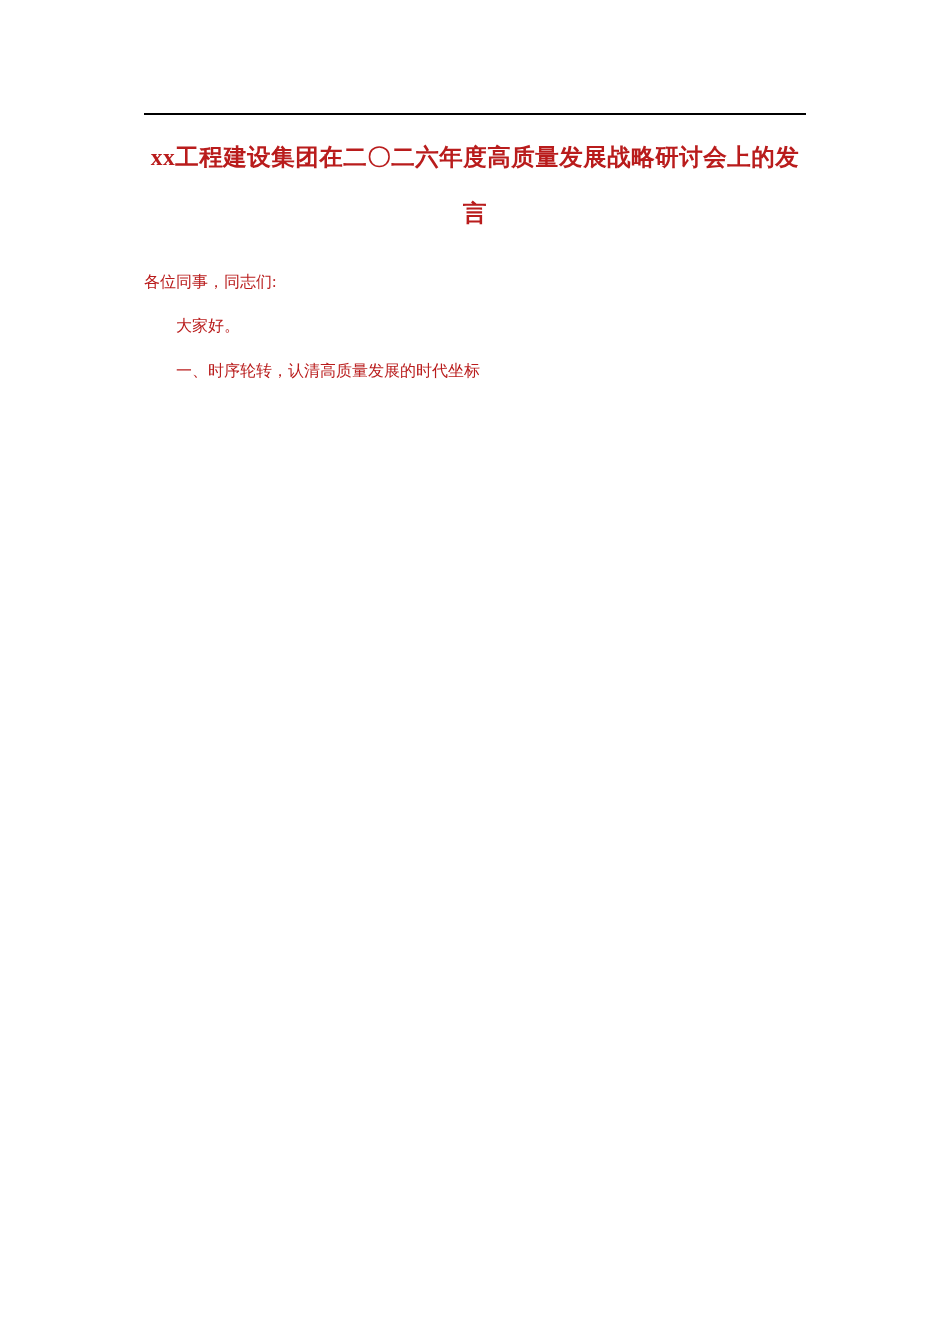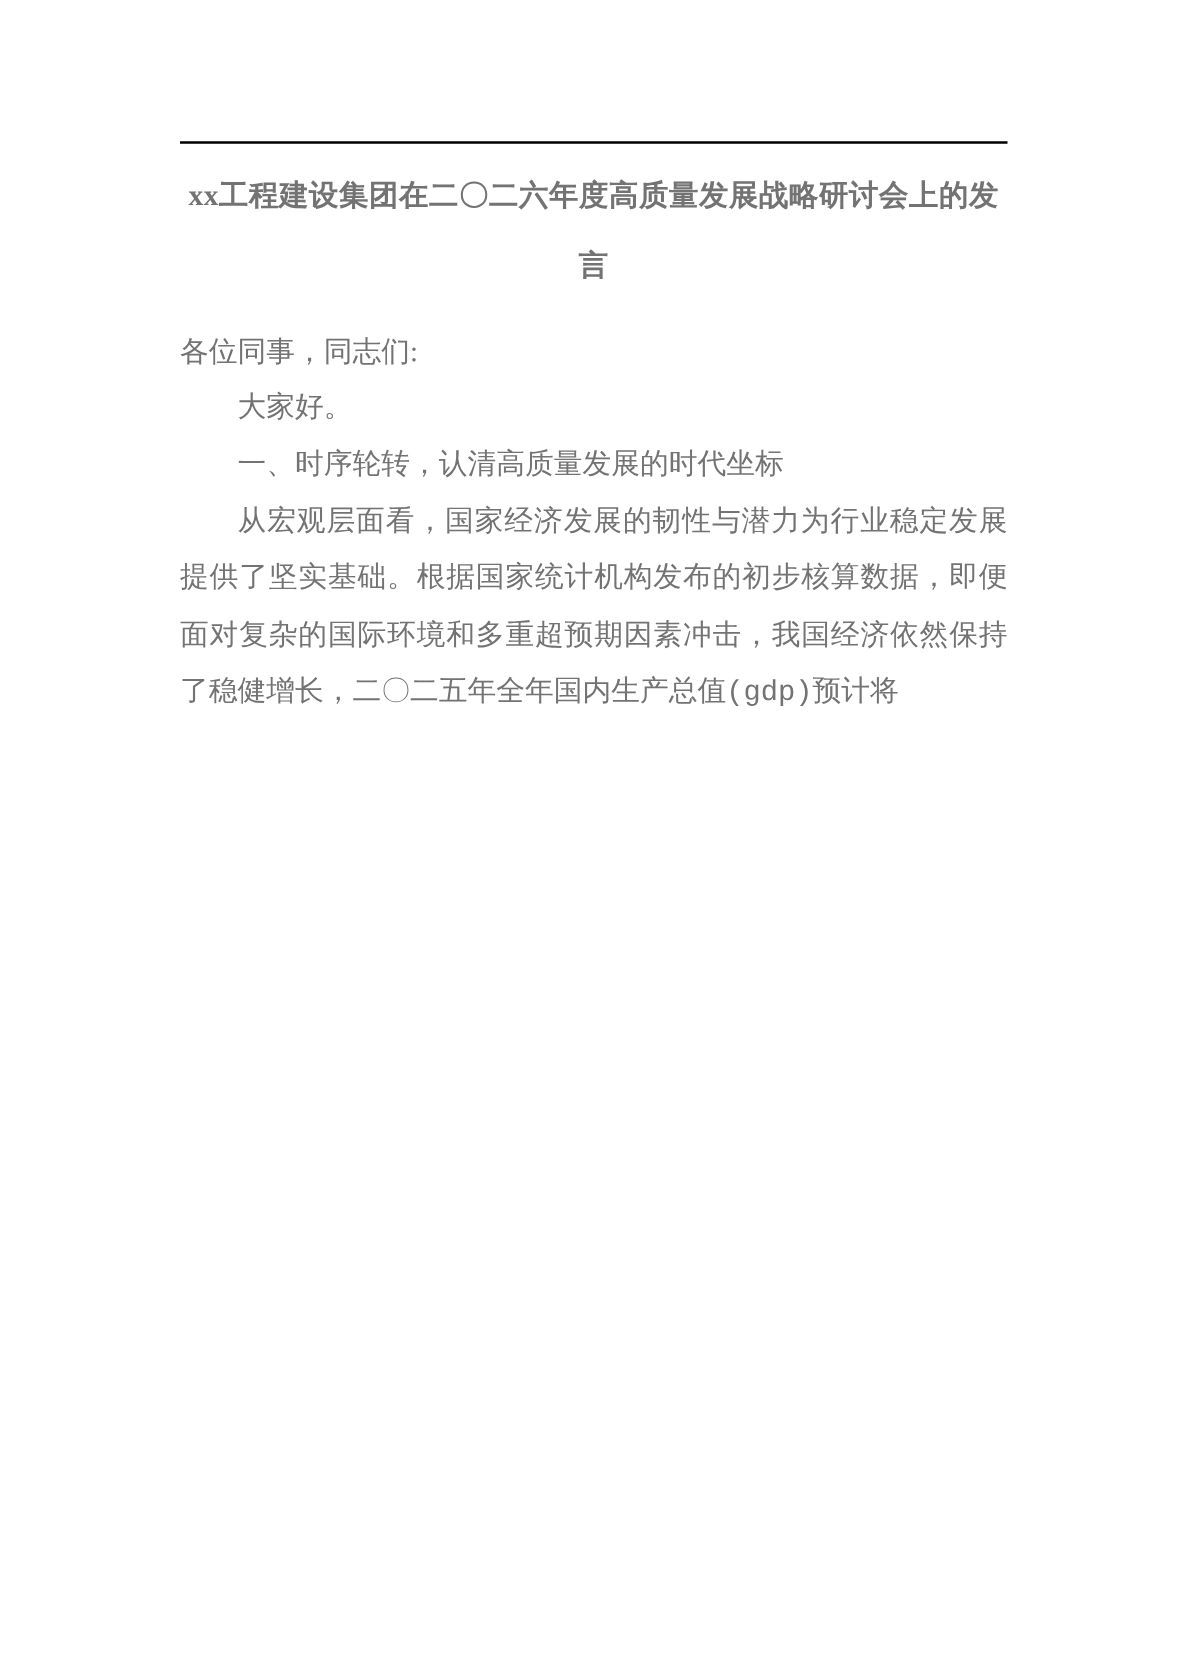--- a/index.html
+++ b/index.html
@@ -8,21 +8,21 @@
     background: #ffffff;
   }
 
   .page {
     position: relative;
     width: 950px;
     height: 980px;
     background: #ffffff;
     overflow: hidden;
     font-family: "Liberation Serif", "DejaVu Serif", serif;
-    color: #737373;
+    color: #b91c1c;
   }
 
   .content {
     width: 662px;
     margin: 0 auto;
     padding-top: 113px;
   }
 
   .top-rule {
     width: 100%;
@@ -34,21 +34,21 @@
     margin-top: 14px;
     font-size: 23.5px;
     font-weight: bold;
     line-height: 56px;
     text-align: center;
     letter-spacing: 0.5px;
   }
 
   .doc-body {
     margin-top: 18px;
-    font-size: 23px;
+    font-size: 16px;
     line-height: 45.5px;
     text-align: justify;
     text-justify: inter-ideograph;
   }
 
   .doc-body p {
     margin: 0;
     word-break: break-all;
   }
 
@@ -61,16 +61,15 @@
 <body>
 
 <div class="page">
   <div class="content">
     <div class="top-rule"></div>
     <h1 class="doc-title">xx工程建设集团在二〇二六年度高质量发展战略研讨会上的发言</h1>
     <div class="doc-body">
         <p class="">各位同事，同志们:</p>
         <p class="indent">大家好。</p>
         <p class="indent">一、时序轮转，认清高质量发展的时代坐标</p>
-        <p class="indent">从宏观层面看，国家经济发展的韧性与潜力为行业稳定发展提供了坚实基础。根据国家统计机构发布的初步核算数据，即便面对复杂的国际环境和多重超预期因素冲击，我国经济依然保持了稳健增长，二〇二五年全年国内生产总值(gdp)预计将</p>
       </div>
   </div>
 </div>
 
 </body></html>

